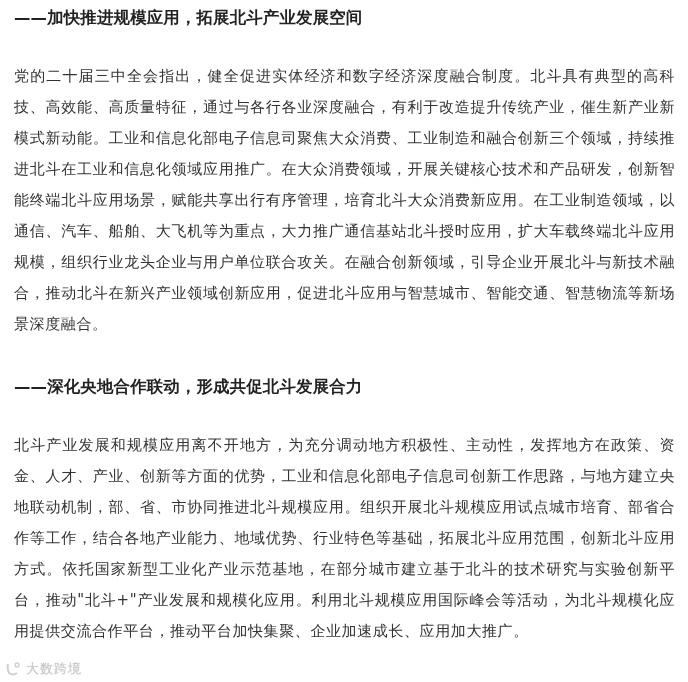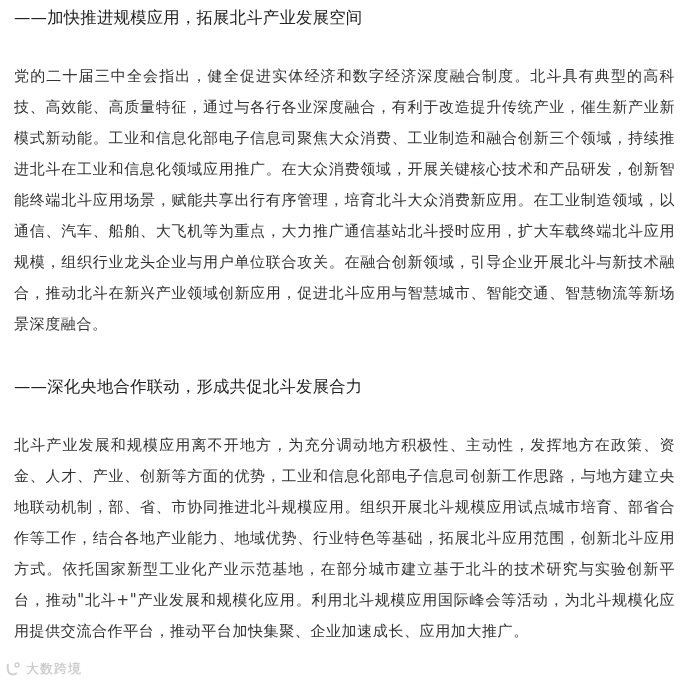--- a/index.html
+++ b/index.html
@@ -18,21 +18,21 @@
     .article {
       position: absolute;
       left: 0;
       top: 0;
       width: 688px;
       padding: 0 13px 0 14px;
       box-sizing: border-box;
     }
     .section-heading {
       font-size: 16.4px;
-      font-weight: normal;
+      font-weight: bold;
       color: #222222;
       line-height: 24px;
       margin: 6px 0 0 0;
       letter-spacing: 0.2px;
       white-space: nowrap;
     }
     .section-heading.second {
       margin-top: 35px;
     }
     .paragraph {

